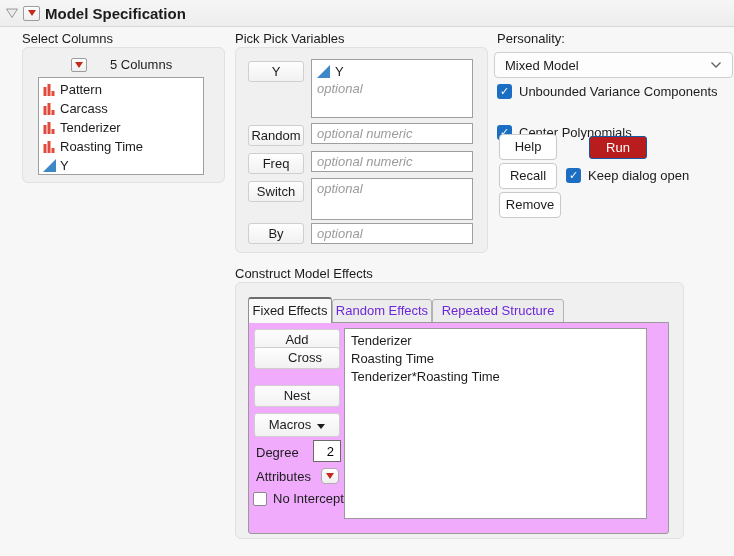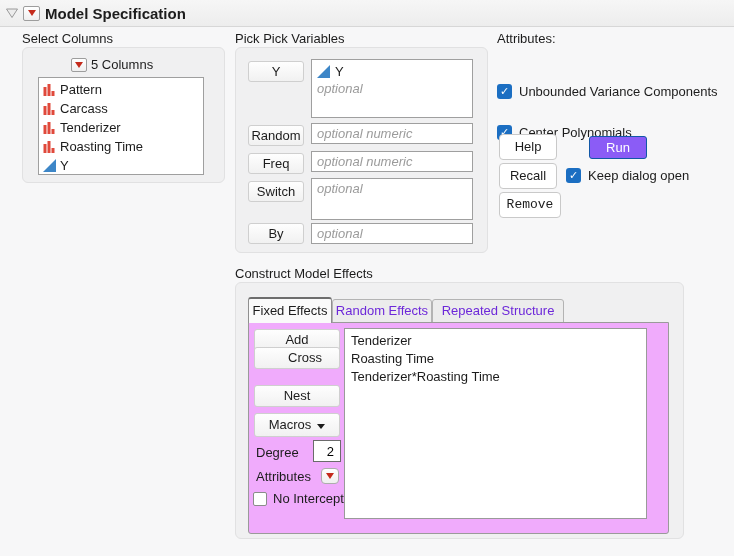--- a/index.html
+++ b/index.html
@@ -29,21 +29,21 @@
 
   
   .panel {
     position:absolute; background:#f0f0f1; border:1px solid #e1e1e2; border-radius:6px;
   }
   .sc-panel  { left:22px;  top:47px;  width:203px; height:136px; }
   .pr-panel  { left:235px; top:47px;  width:253px; height:206px; }
   .cme-panel { left:235px; top:282px; width:449px; height:257px; }
 
   
-  .sc-header { position:absolute; left:16px; top:9px; display:flex; align-items:center; gap:4px;padding-left:32px; }
+  .sc-header { position:absolute; left:16px; top:9px; display:flex; align-items:center; gap:23px;padding-left:32px; }
   .sc-header .rt-btn { margin-left:0; width:16px; height:14px; }
   .col-list {
     position:absolute; left:15px; top:29px; width:166px; height:98px;
     background:#fff; border:1px solid #9f9f9f; padding:2px 0; overflow:hidden;
   }
   .col-item { display:flex; align-items:center; height:19px; padding-left:4px; gap:4px; cursor:default; }
   .col-item svg { flex:0 0 auto; }
 
   
   .role-btn {
@@ -68,24 +68,24 @@
   }
   .checkbox.checked { background:#1b6ec2; }
   .checkbox.checked::after { content:"✓"; color:#fff; font-size:11px; font-weight:bold; line-height:1; }
   .checkbox.unchecked { background:#fff; border:1px solid #8b8b8b; border-radius:2px; }
   .dlg-btn {
     position:absolute; background:#fff; border:1px solid #c9c9c9; border-radius:4px;
     text-align:center; cursor:pointer;
   }
   .btn-help   { left:499px; top:134px; width:58px; height:26px; line-height:24px; }
   .btn-recall { left:499px; top:163px; width:58px; height:26px; line-height:24px; }
-  .btn-remove { left:499px; top:192px; width:62px; height:26px; line-height:24px;font-family:Liberation Mono, monospace; }
+  .btn-remove { left:499px; top:192px; width:62px; height:26px; line-height:24px; }
   .btn-run {
     position:absolute; left:589px; top:136px; width:58px; height:23px;
-    background:#8b5cf6; border:1px solid #1258a7; border-radius:3px;
+    background:#b91c1c; border:1px solid #1258a7; border-radius:3px;
     color:#fff; text-align:center; line-height:21px; cursor:pointer;
   }
 
   
   .tab {
     position:absolute; border:1px solid #b3b3b3; border-radius:3px 3px 0 0;
     background:#ececec; color:#6d28d9; text-align:center; cursor:pointer;
   }
   .tab.active {
     background:#fafafa; color:#1c1c1c; border-color:#8f8f8f;
@@ -140,21 +140,21 @@
         </svg>
     </span>
     <span class="rt-btn">
       <span class="tri-red"></span>
     </span>
     <span class="app-title">Model Specification</span>
   </div>
 
   <div class="sec-lbl" style="left:22px; top:31px;">Select Columns</div>
   <div class="sec-lbl" style="left:235px; top:31px;">Pick Pick Variables</div>
-  <div class="sec-lbl" style="left:497px; top:31px;">Attributes:</div>
+  <div class="sec-lbl" style="left:497px; top:31px;">Personality:</div>
   <div class="sec-lbl" style="left:235px; top:266px;">Construct Model Effects</div>
 
   <div class="panel sc-panel">
     <div class="sc-header">
       <span class="rt-btn">
         <span class="tri-red"></span>
       </span>
       <span>5 Columns</span>
     </div>
     <div class="col-list">
@@ -222,20 +222,26 @@
       <div class="opt">optional numeric</div>
     </div>
     <div class="role-box" style="top:130px; height:42px;">
       <div class="opt">optional</div>
     </div>
     <div class="role-box" style="top:175px; height:21px;">
       <div class="opt">optional</div>
     </div>
   </div>
 
+  <div class="dropdown">
+    <span>Mixed Model</span>
+    <svg width="12" height="8" viewBox="0 0 12 8">
+        <polyline points="1.5,1.5 6,6 10.5,1.5" fill="none" stroke="#606060" stroke-width="1.3"></polyline>
+      </svg>
+  </div>
   <div class="cb-row" style="left:497px; top:84px;">
     <span class="checkbox checked"></span>
     <span>Unbounded Variance Components</span>
   </div>
   <div class="cb-row" style="left:497px; top:105px;margin-top:20px;">
     <span class="checkbox checked"></span>
     <span>Center Polynomials</span>
   </div>
   <div class="dlg-btn btn-help">Help</div>
   <div class="btn-run">Run</div>

